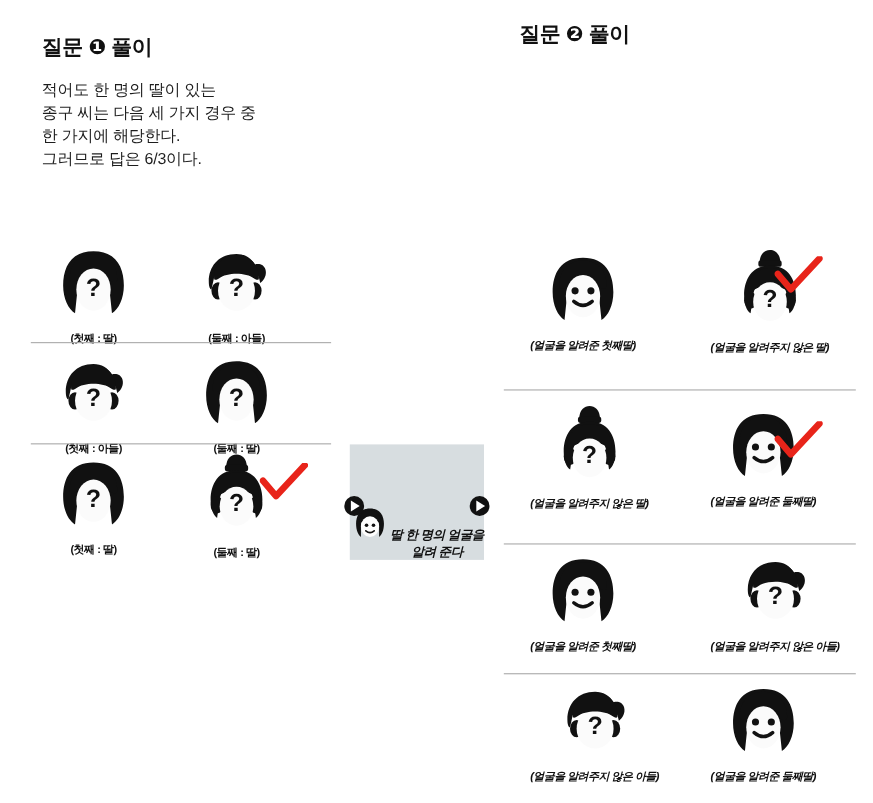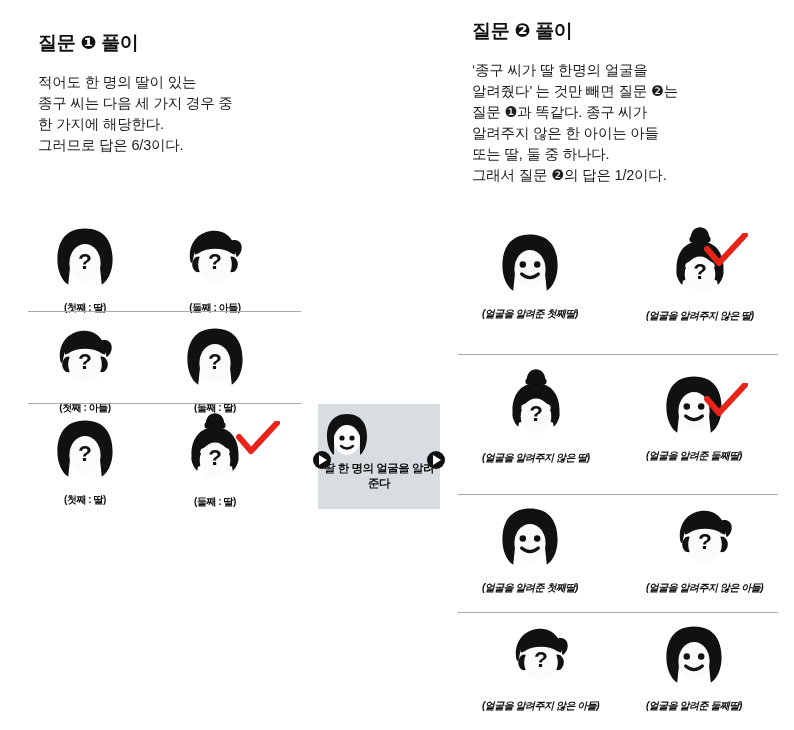--- a/index.html
+++ b/index.html
@@ -73,23 +73,24 @@
     height: 34px;
     pointer-events: none;
   }
   .check svg { display: block; width: 100%; height: 100%; }
 
   
   .infobox {
     position: absolute;
     background: #d7dde0;
     display: flex;
-    flex-direction: column;
-    align-items: flex-start;
+    flex-direction: row;
+    align-items: flex-end;
     justify-content: flex-start;
+    font-style: italic;
   }
   .infobox .face-wrap {
     margin-top: 8px;
     width: 58px;
     height: 48px;
   }
   .infobox .caption {
     font-size: 11.5px;
     font-weight: bold;
     line-height: 14.5px;
@@ -229,26 +230,20 @@
   <div class="arrow arrow-right">
     <svg viewBox="0 0 20 20">
         <circle cx="10" cy="10" r="9" fill="#111"></circle>
         <path d="M7 5 L15 10 L7 15 Z" fill="#fff"></path>
       </svg>
   </div>
 </div>
 
 <div class="col col-right" style="left:450px;">
   <div class="heading" style="position:absolute; left:22px; top:18px;text-align:center;">질문 ❷ 풀이</div>
-  <div class="body-text" style="position:absolute; left:22px; top:60px; width:320px;">‘종구 씨가 딸 한명의 얼굴을
-알려줬다’ 는 것만 빼면 질문 ❷는
-질문 ❶과 똑같다. 종구 씨가
-알려주지 않은 한 아이는 아들
-또는 딸, 둘 중 하나다.
-그래서 질문 ❷의 답은 1/2이다.</div>
 
   <div class="cell cell-r" style="left:32px; top:232px;">
     <div class="avatar">
         <svg viewBox="0 0 60 60">
           <path d="M30 2 C13 2 7 14 7 28 C7 38 11 46 16 49 L18 30 C19 22 24 19 30 19 C36 19 41 22 42 30 L44 49 C49 46 53 38 53 28 C53 14 47 2 30 2 Z" fill="#111"></path>
           <path d="M30 4 C18 4 12 13 12 23 C12 25 13 26 16 25 C21 22 25 21 30 21 C35 21 39 22 44 25 C47 26 48 25 48 23 C48 13 42 4 30 4 Z" fill="#111"></path>
           <ellipse cx="30" cy="31" rx="13" ry="16" fill="#fbfbfb"></ellipse>
           <circle cx="24" cy="27" r="2.7" fill="#111"></circle>
           <circle cx="36" cy="27" r="2.7" fill="#111"></circle>
           <path d="M23 35 Q30 41 37 35" fill="none" stroke="#111" stroke-width="2.6" stroke-linecap="round"></path>

